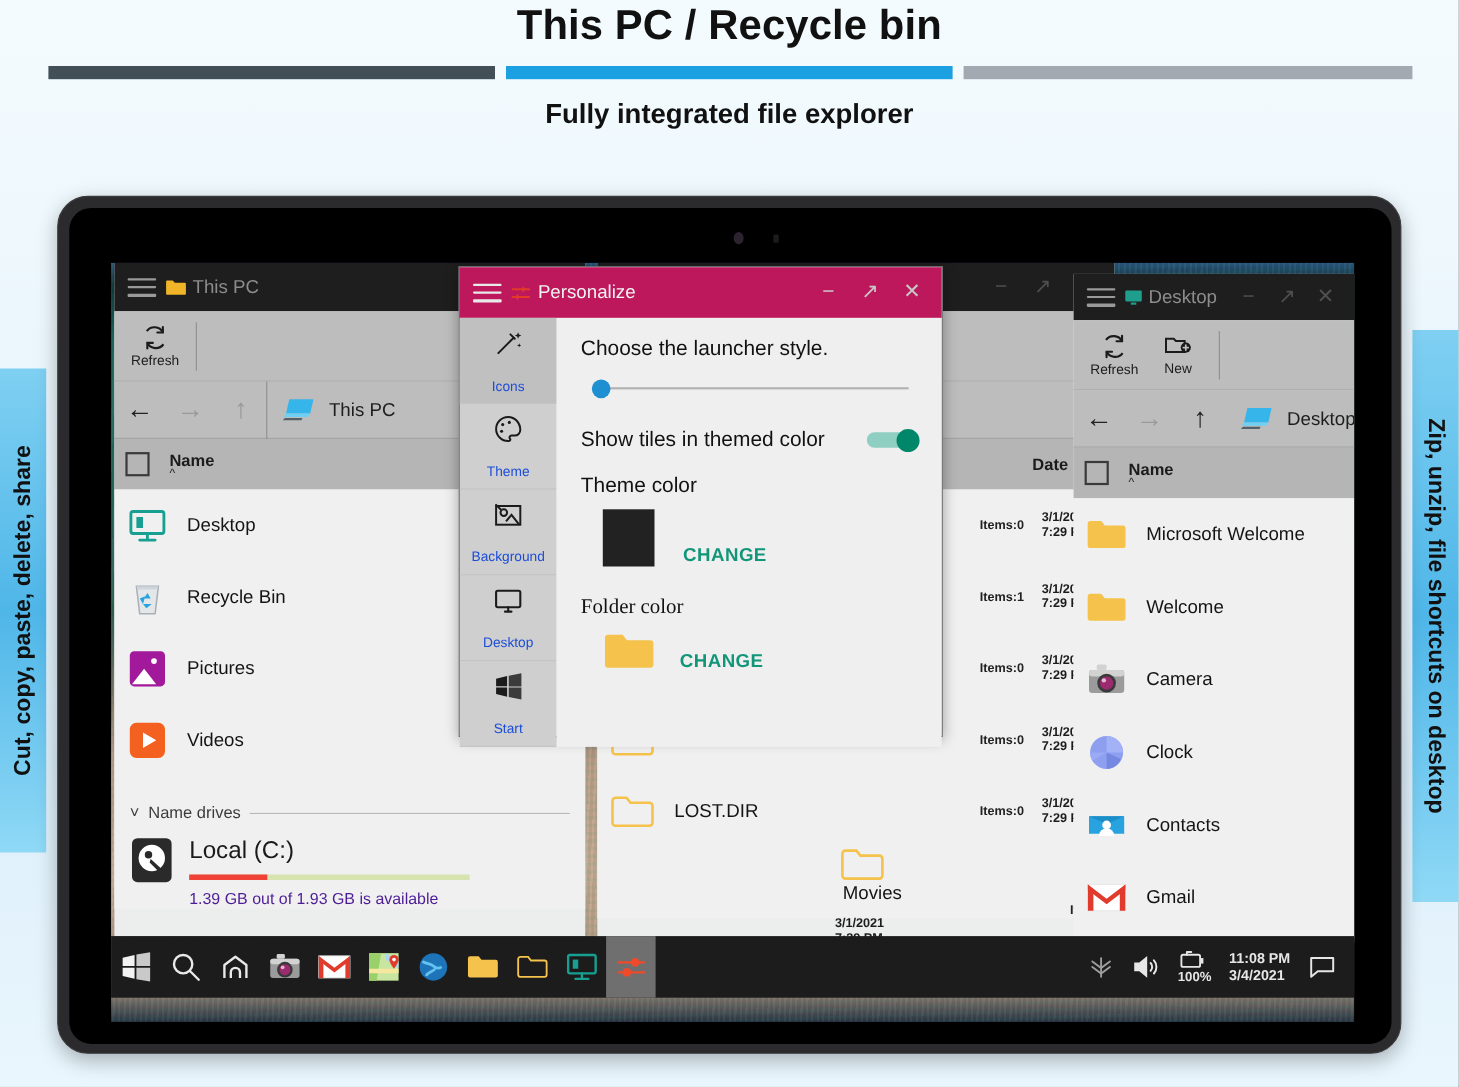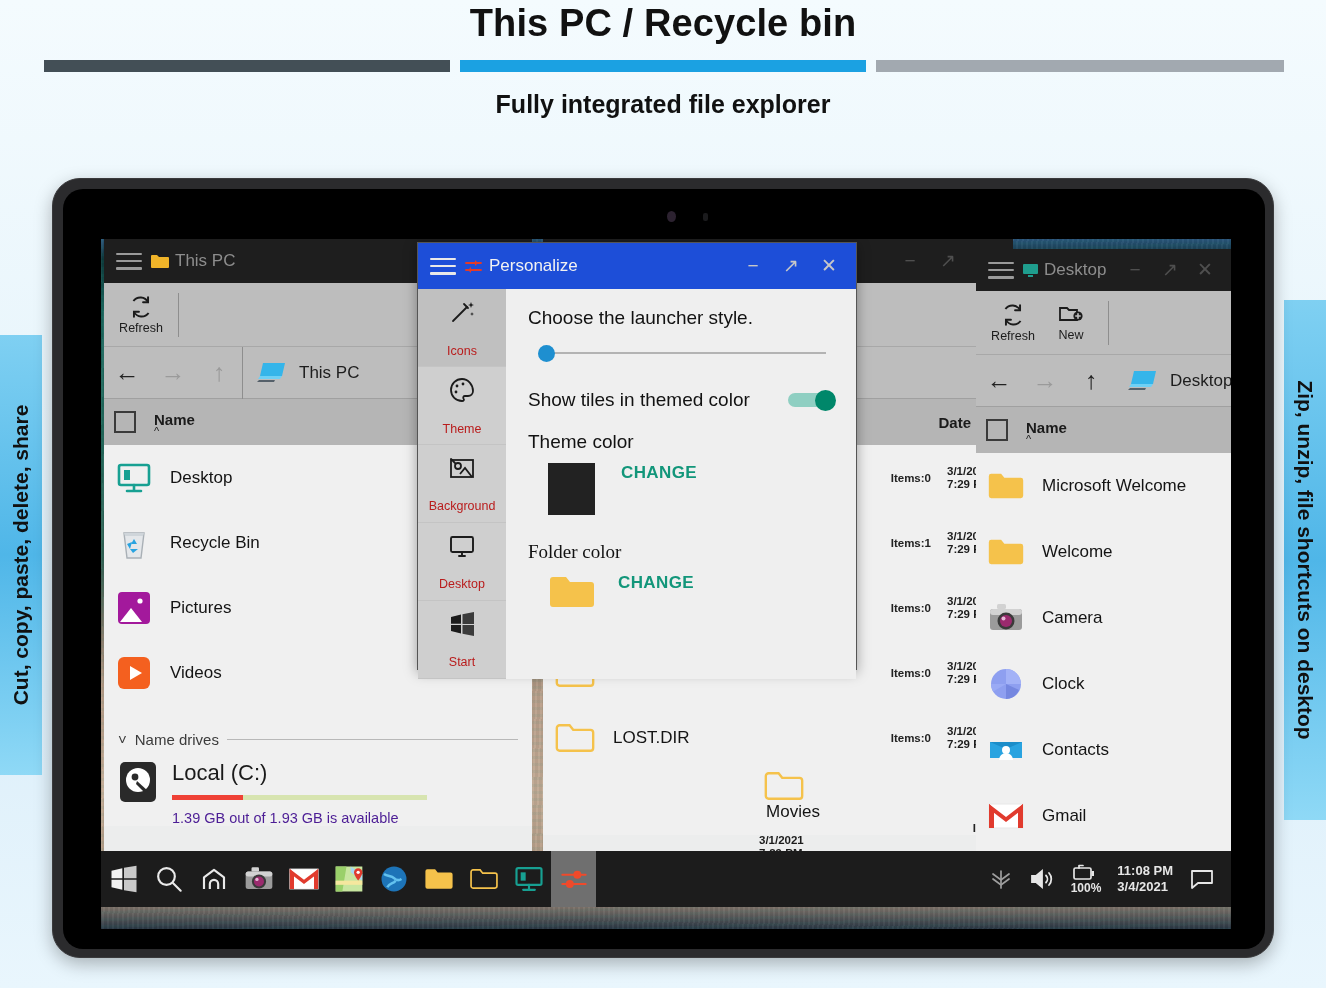--- a/index.html
+++ b/index.html
@@ -122,43 +122,43 @@
   .hd-line { flex:1; height:1px; background:#b8b8b8; }
   .hd-row { display:flex; padding:4px 14px 0 14px; }
   .hd-name { font-size:22px; color:#1a1a1a; }
   .bar { width:255px; height:5px; background:#d7e4b0; margin-top:9px; }
   .bar i { display:block; height:5px; background:#ef4136; }
   .hd-sub { font-size:14.5px; color:#4c1d95; margin-top:10px; }
 
   
   .dlg { position:absolute; background:#efefef; border:1px solid #555;
          box-shadow:0 3px 12px rgba(0,0,0,.35); }
-  .dlg .titlebar { background:#1d4ed8; }
+  .dlg .titlebar { background:#be185d; }
   .dlg-body { display:flex; }
   .dlg-nav { width:88px; background:#cfcfcf; }
   .nav-item { height:78px; display:flex; flex-direction:column; align-items:center;
-              justify-content:center; gap:17px; color:#b91c1c; font-size:12.5px;
+              justify-content:center; gap:17px; color:#1d4ed8; font-size:12.5px;
               border-bottom:1px solid #c4c4c4; }
   .nav-item.sel { background:#c0c0c0; }
   .dlg-main { flex:1; padding:18px 20px 10px 22px; background:#efefef; }
   .dlg-main h3 { font-size:19px; font-weight:400; color:#121212; margin-bottom:14px; }
   .slider { margin:10px 4px 0 4px; height:20px; position:relative; }
   .slider .track { position:absolute; left:14px; right:6px; top:9px; height:2px;
                    background:#b3b3b3; }
   .slider .knob { position:absolute; left:6px; top:2px; width:17px; height:17px;
                   border-radius:50%; background:#1e8fd0; }
   .toggle-row { display:flex; align-items:center; margin-top:26px; }
   .toggle-row .lab { font-size:19px; color:#121212; }
   .switch { margin-left:auto; width:48px; height:20px; position:relative; }
   .switch .tr { position:absolute; left:0; top:3px; width:44px; height:14px;
                 border-radius:8px; background:#8fcfc2; }
   .switch .kn { position:absolute; right:0; top:0; width:21px; height:21px;
                 border-radius:50%; background:#00876a; }
   .sec-lab { font-size:19px; color:#121212; margin-top:20px; }
-  .swatch-row { display:flex; align-items:flex-start; gap:26px; margin-top:10px;padding-left:20px; }
+  .swatch-row { display:flex; align-items:flex-end; gap:26px; margin-top:10px;padding-left:20px; }
   .swatch { width:47px; height:52px; background:#222222; }
   .change { color:#12967a; font-size:17px; font-weight:700; letter-spacing:.4px; }
 
   
   .taskbar { position:absolute; left:38px; bottom:42px; width:1130px; height:56px;
              background:#1c1c1c; display:flex; align-items:center; }
   .tk { width:45px; height:56px; display:flex; align-items:center;
         justify-content:center; }
   .tk.active { background:#6f6f6f; }
   .tray { margin-left:auto; display:flex; align-items:center; gap:16px;

